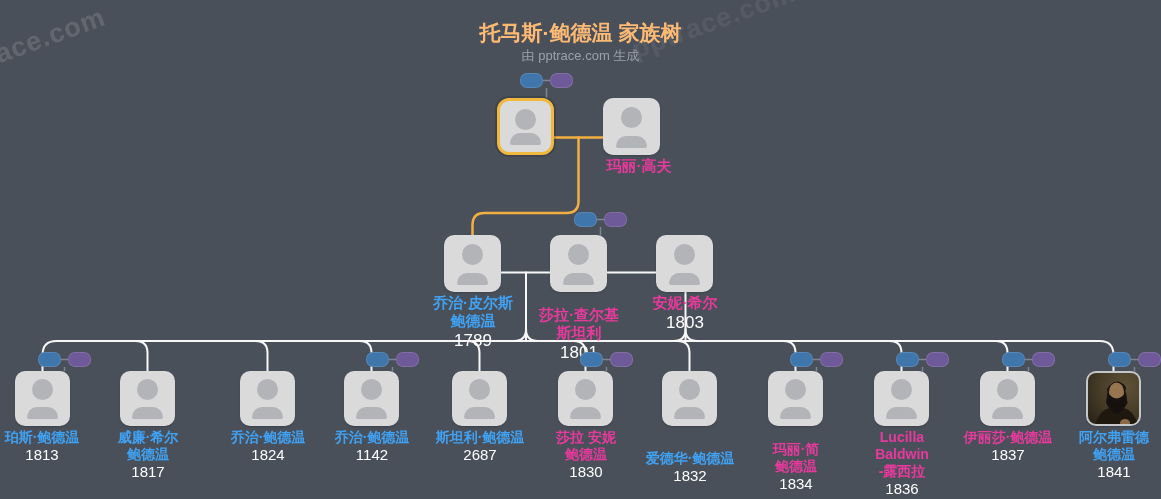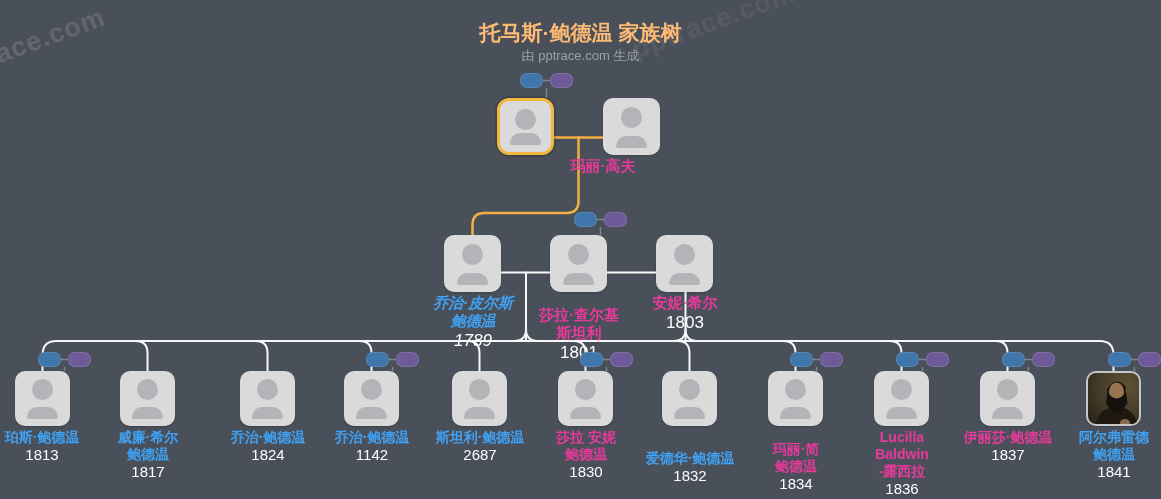--- a/index.html
+++ b/index.html
@@ -95,28 +95,28 @@
   <div class="chip blue" style="left:520px;top:73px;"></div>
   <div class="chip purple" style="left:550px;top:73px;"></div>
 
   <div class="card selected" style="left:497px;top:98px;width:57px;height:57px;">
     <div class="avatar"></div>
   </div>
 
   <div class="card" style="left:603px;top:98px;width:57px;height:57px;">
     <div class="avatar"></div>
   </div>
-  <div class="label g12" style="left:528px;top:157px;width:150px;">
+  <div class="label g12" style="left:564px;top:157px;width:150px;">
     <div class="pname f">玛丽·高夫</div>
   </div>
 
   <div class="card" style="left:444px;top:235px;width:57px;height:57px;">
     <div class="avatar"></div>
   </div>
-  <div class="label g12" style="left:398px;top:294px;width:150px;font-style:italic;">
+  <div class="label g12" style="left:398px;top:294px;width:150px;">
     <div class="pname m">乔治·皮尔斯
 鲍德温</div>
     <div class="pyear">1789</div>
   </div>
 
   <div class="chip blue" style="left:574px;top:212px;"></div>
   <div class="chip purple" style="left:604px;top:212px;"></div>
   <div class="card" style="left:550px;top:235px;width:57px;height:57px;">
     <div class="avatar"></div>
   </div>

